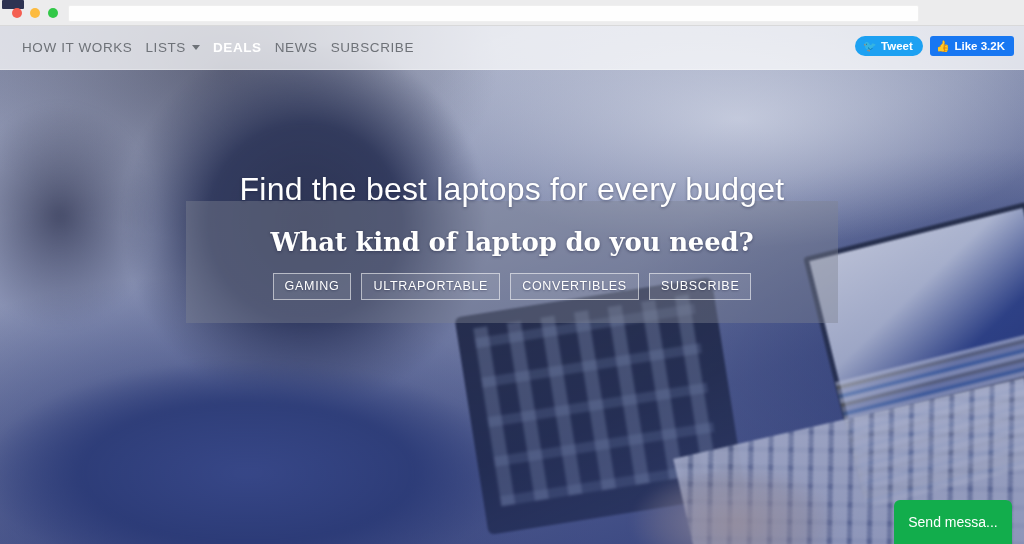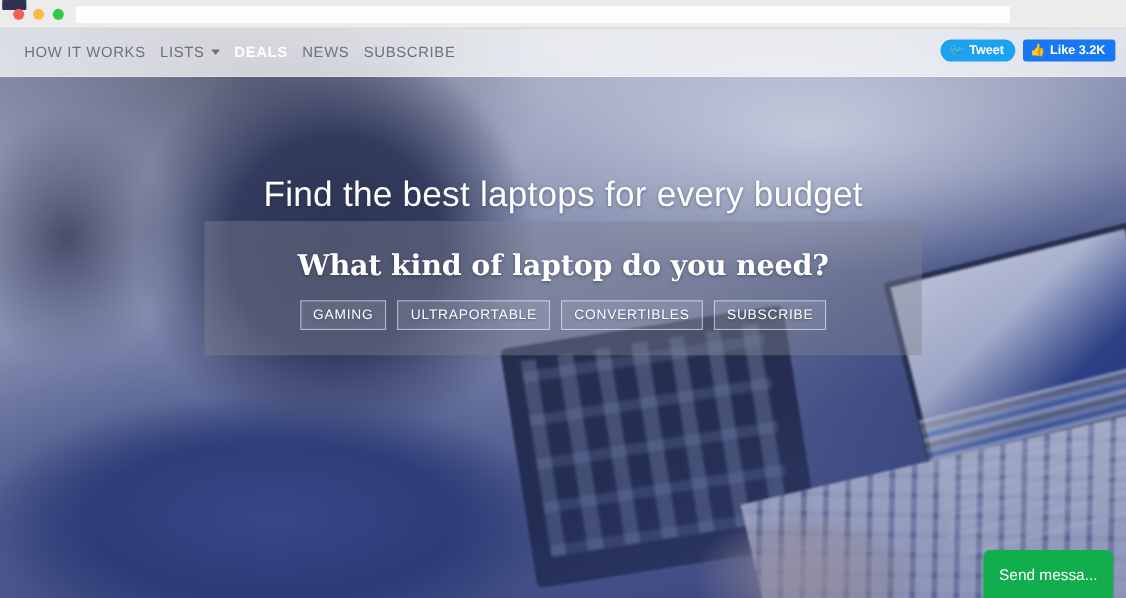--- a/index.html
+++ b/index.html
@@ -182,21 +182,21 @@
   }
   .btn-like {
     height: 20px; padding: 0 9px 0 7px; border-radius: 3px;
     background: #1877f2; color: #fff; font-size: 11.5px; font-weight: bold;
     display: flex; align-items: center; gap: 4px; white-space: nowrap;
   }
   .glyph { font-size: 11px; line-height: 1; }
 
   
   .hero-title {
-    position: absolute; top: 132px; left: 0; width: 1024px;
+    position: absolute; top: 145px; left: 0; width: 1024px;
     text-align: center; color: #ffffff;
     font-size: 32px; font-weight: normal; letter-spacing: .2px;
     text-shadow: 0 1px 3px rgba(25,30,60,.45);
     z-index: 15;
   }
   .panel {
     position: absolute; left: 186px; top: 175px; width: 652px; height: 122px;
     background: rgba(126,130,146,0.42);
     z-index: 14;
     display: flex; flex-direction: column; align-items: center;

